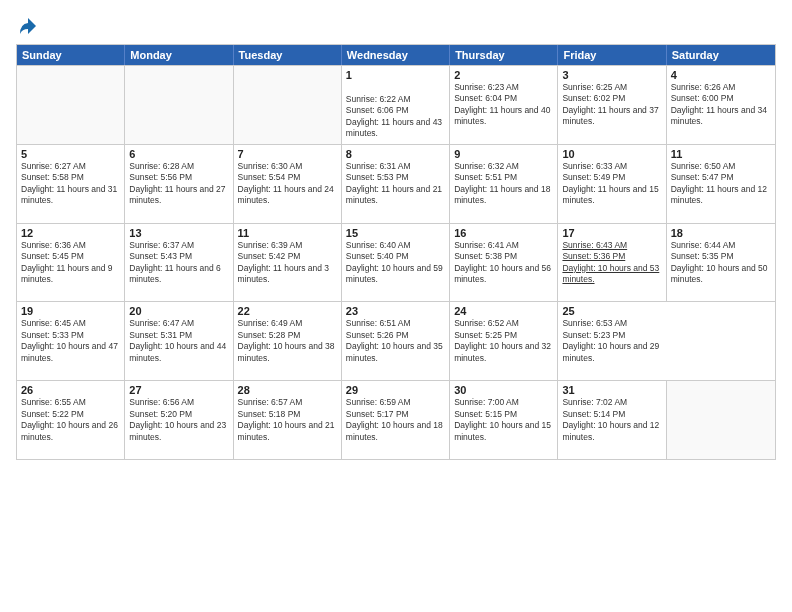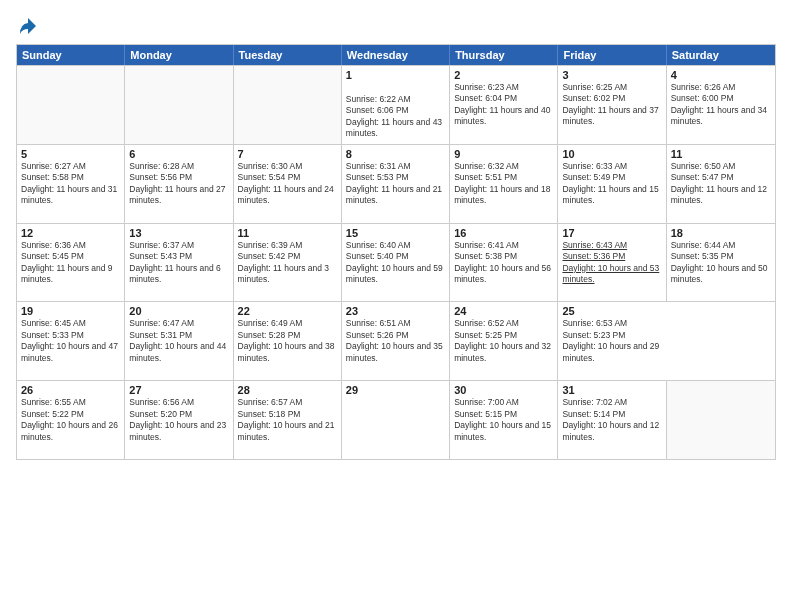--- a/index.html
+++ b/index.html
@@ -301,20 +301,23 @@
 Daylight: 10 hours and 23 minutes.</div>
           </div>
           <div class="cal-cell">
             <div class="day-num">28</div>
             <div class="day-info" style="white-space: pre-line;">Sunrise: 6:57 AM
 Sunset: 5:18 PM
 Daylight: 10 hours and 21 minutes.</div>
           </div>
           <div class="cal-cell">
             <div class="day-num">29</div>
+            <div class="day-info" style="white-space: pre-line;">Sunrise: 6:59 AM
+Sunset: 5:17 PM
+Daylight: 10 hours and 18 minutes.</div>
           </div>
           <div class="cal-cell">
             <div class="day-num">30</div>
             <div class="day-info" style="white-space: pre-line;">Sunrise: 7:00 AM
 Sunset: 5:15 PM
 Daylight: 10 hours and 15 minutes.</div>
           </div>
           <div class="cal-cell">
             <div class="day-num">31</div>
             <div class="day-info" style="white-space: pre-line;">Sunrise: 7:02 AM

